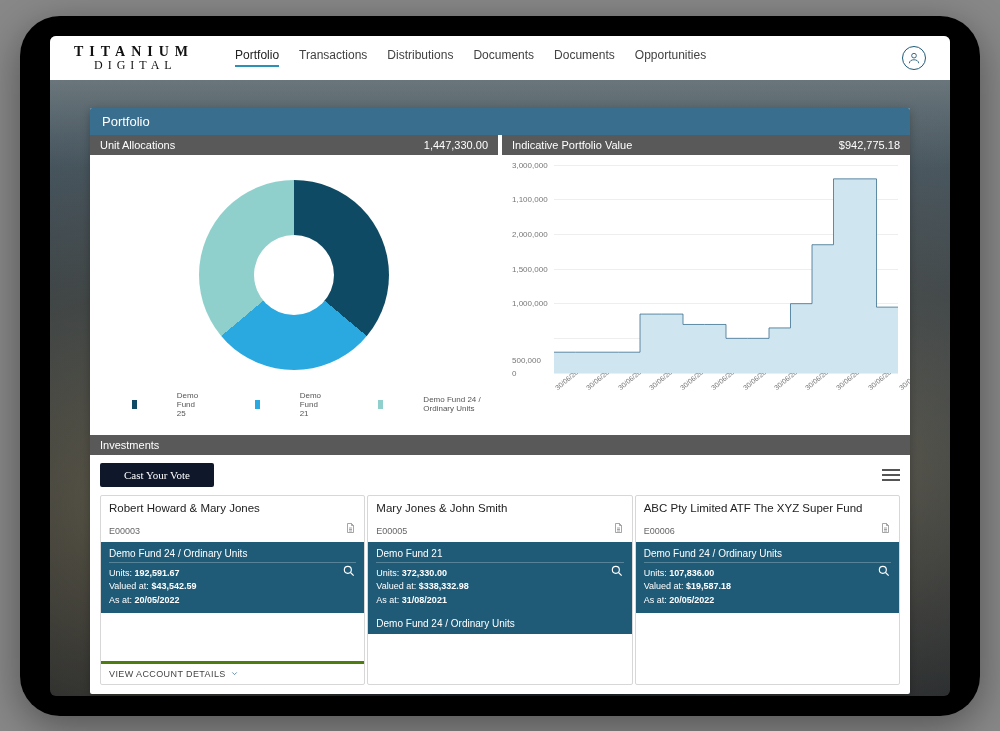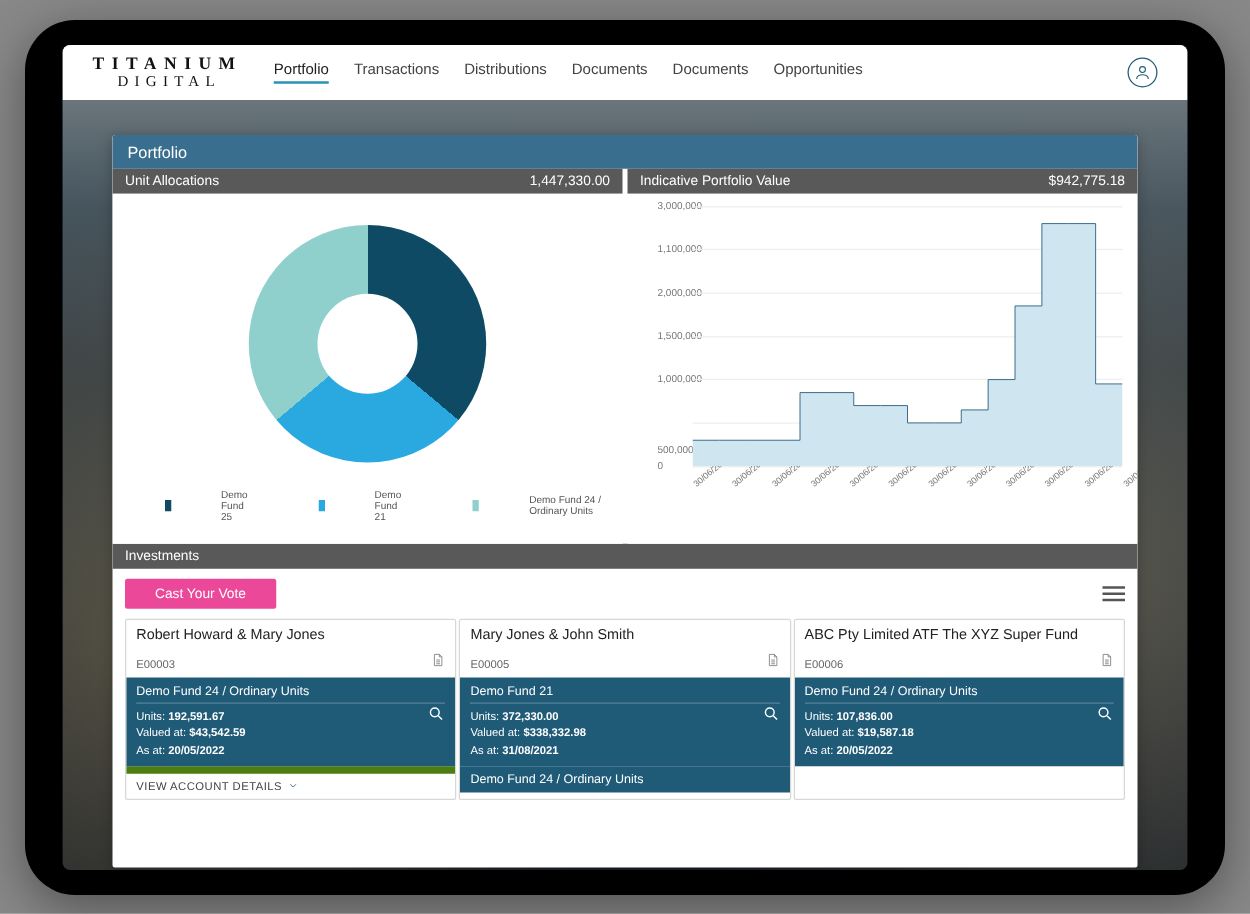--- a/index.html
+++ b/index.html
@@ -38,21 +38,21 @@
       radial-gradient(circle at 90% 65%, rgba(255,220,150,0.25) 0%, transparent 40%),
       linear-gradient(180deg, rgba(200,190,170,0.3) 0%, transparent 20%);
   }
   .topbar {
     position: relative;
     background: #fff;
     height: 44px;
     display: flex;
     align-items: center;
     padding: 0 24px;
-    gap: 11px;
+    gap: 27px;
     font-size: 12px;
     color: #424242;
   }
   .logo { font-family: Georgia, serif; letter-spacing: 6px; line-height: 1; }
   .logo .l1 { font-size: 14px; font-weight: 600; color: #111; }
   .logo .l2 { font-size: 12px; font-weight: 400; color: #111; margin-left: 20px; letter-spacing: 5px;}
   .nav { display:flex; gap:20px; margin-left:14px;}
   .nav-item { cursor:pointer; padding-bottom:3px; }
   .nav-item.active { border-bottom: 2px solid #2b92b6; color:#222; }
   .avatar-icon { margin-left:auto; width:24px; height:24px; border:1.5px solid #1f5a77; border-radius:50%; display:flex; align-items:center; justify-content:center;}
@@ -97,42 +97,42 @@
     width: 190px; height: 190px; border-radius:50%;
     background: conic-gradient(#0e4a63 0deg 130deg, #2aa8e0 130deg 230deg, #8fd0cd 230deg 360deg);
     position:relative;
   }
   .donut::after { content:""; position:absolute; inset:55px; background:#fff; border-radius:50%;}
   .legend { display:flex; gap:14px; justify-content:center; font-size:8px; color:#555; margin-top:6px;}
   .legend span { display:flex; align-items:center; gap:4px;margin-left:36px;}
   .sw { width:9px; height:9px; display:inline-block;}
   
   .linechart { position:relative; width:100%; height:230px; }
-  .ytick { position:absolute; left:18px; font-size:8px; color:#777; transform:translateY(-50%);}
+  .ytick { position:absolute; left:4px; font-size:8px; color:#777; transform:translateY(-50%);}
   .grid { position:absolute; left:46px; right:6px; border-top:1px solid #eee;}
   .xtick { position:absolute; bottom:2px; font-size:7px; color:#777; transform: rotate(-40deg); transform-origin: left top;}
   svg.plot { position:absolute; left:46px; top:0; right:6px; bottom:22px; width:calc(100% - 52px); height:calc(100% - 22px);}
 
   .inv-head { background:#595959; color:#fff; padding:4px 10px; font-size:11px;}
   .inv-toolbar { display:flex; align-items:center; padding:8px 10px; gap:8px;}
-  .vote-btn { background:#ec4899; color:#fff; border:none; padding:6px 24px; font-size:11px; border-radius:2px; cursor:pointer;}
+  .vote-btn { background:#0f172a; color:#fff; border:none; padding:6px 24px; font-size:11px; border-radius:2px; cursor:pointer;font-family:Liberation Serif, serif;}
   .hamburger { margin-left:auto; width:18px; display:flex; flex-direction:column; gap:3px;}
   .hamburger span{ height:2px; background:#555;}
 
   .cards { display:flex; gap:2px; padding:0 10px;}
   .card { flex:1; border:1px solid #d7d7d7; border-radius:2px; overflow:hidden; display:flex; flex-direction:column;}
   .card-top { padding:6px 8px; position:relative; min-height:44px;}
   .card-top .name { font-size:11.5px; color:#222;}
   .card-top .code { font-size:9px; color:#666; margin-top:12px;}
   .doc-icon { position:absolute; right:8px; bottom:6px; width:12px; height:14px;}
   .card-mid { background:#1f5a77; color:#fff; padding:6px 8px; position:relative;}
   .card-mid .fund { font-size:10px; margin-bottom:4px; border-bottom:1px solid rgba(255,255,255,0.25); padding-bottom:3px;}
   .card-mid .row { font-size:9px; line-height:1.5;}
   .mag-icon { position:absolute; right:8px; top:22px; width:14px; height:14px;}
-  .card-bot { padding:5px 8px; font-size:9px; letter-spacing:0.4px; color:#444; display:flex; gap:4px; border-top:6px solid #4d7c0f;}
+  .card-bot { padding:5px 8px; font-size:9px; letter-spacing:0.4px; color:#444; display:flex; gap:4px; border-top:3px solid #4d7c0f;margin-top:48px;}
   .chev { width:9px; height:9px;}
   .card-extra { background:#1f5a77; color:#fff; padding:5px 8px; font-size:10px;}
 </style>
 </head>
 <body>
 
 <div class="tablet">
   <div class="screen">
     <div class="bglights"></div>
 

